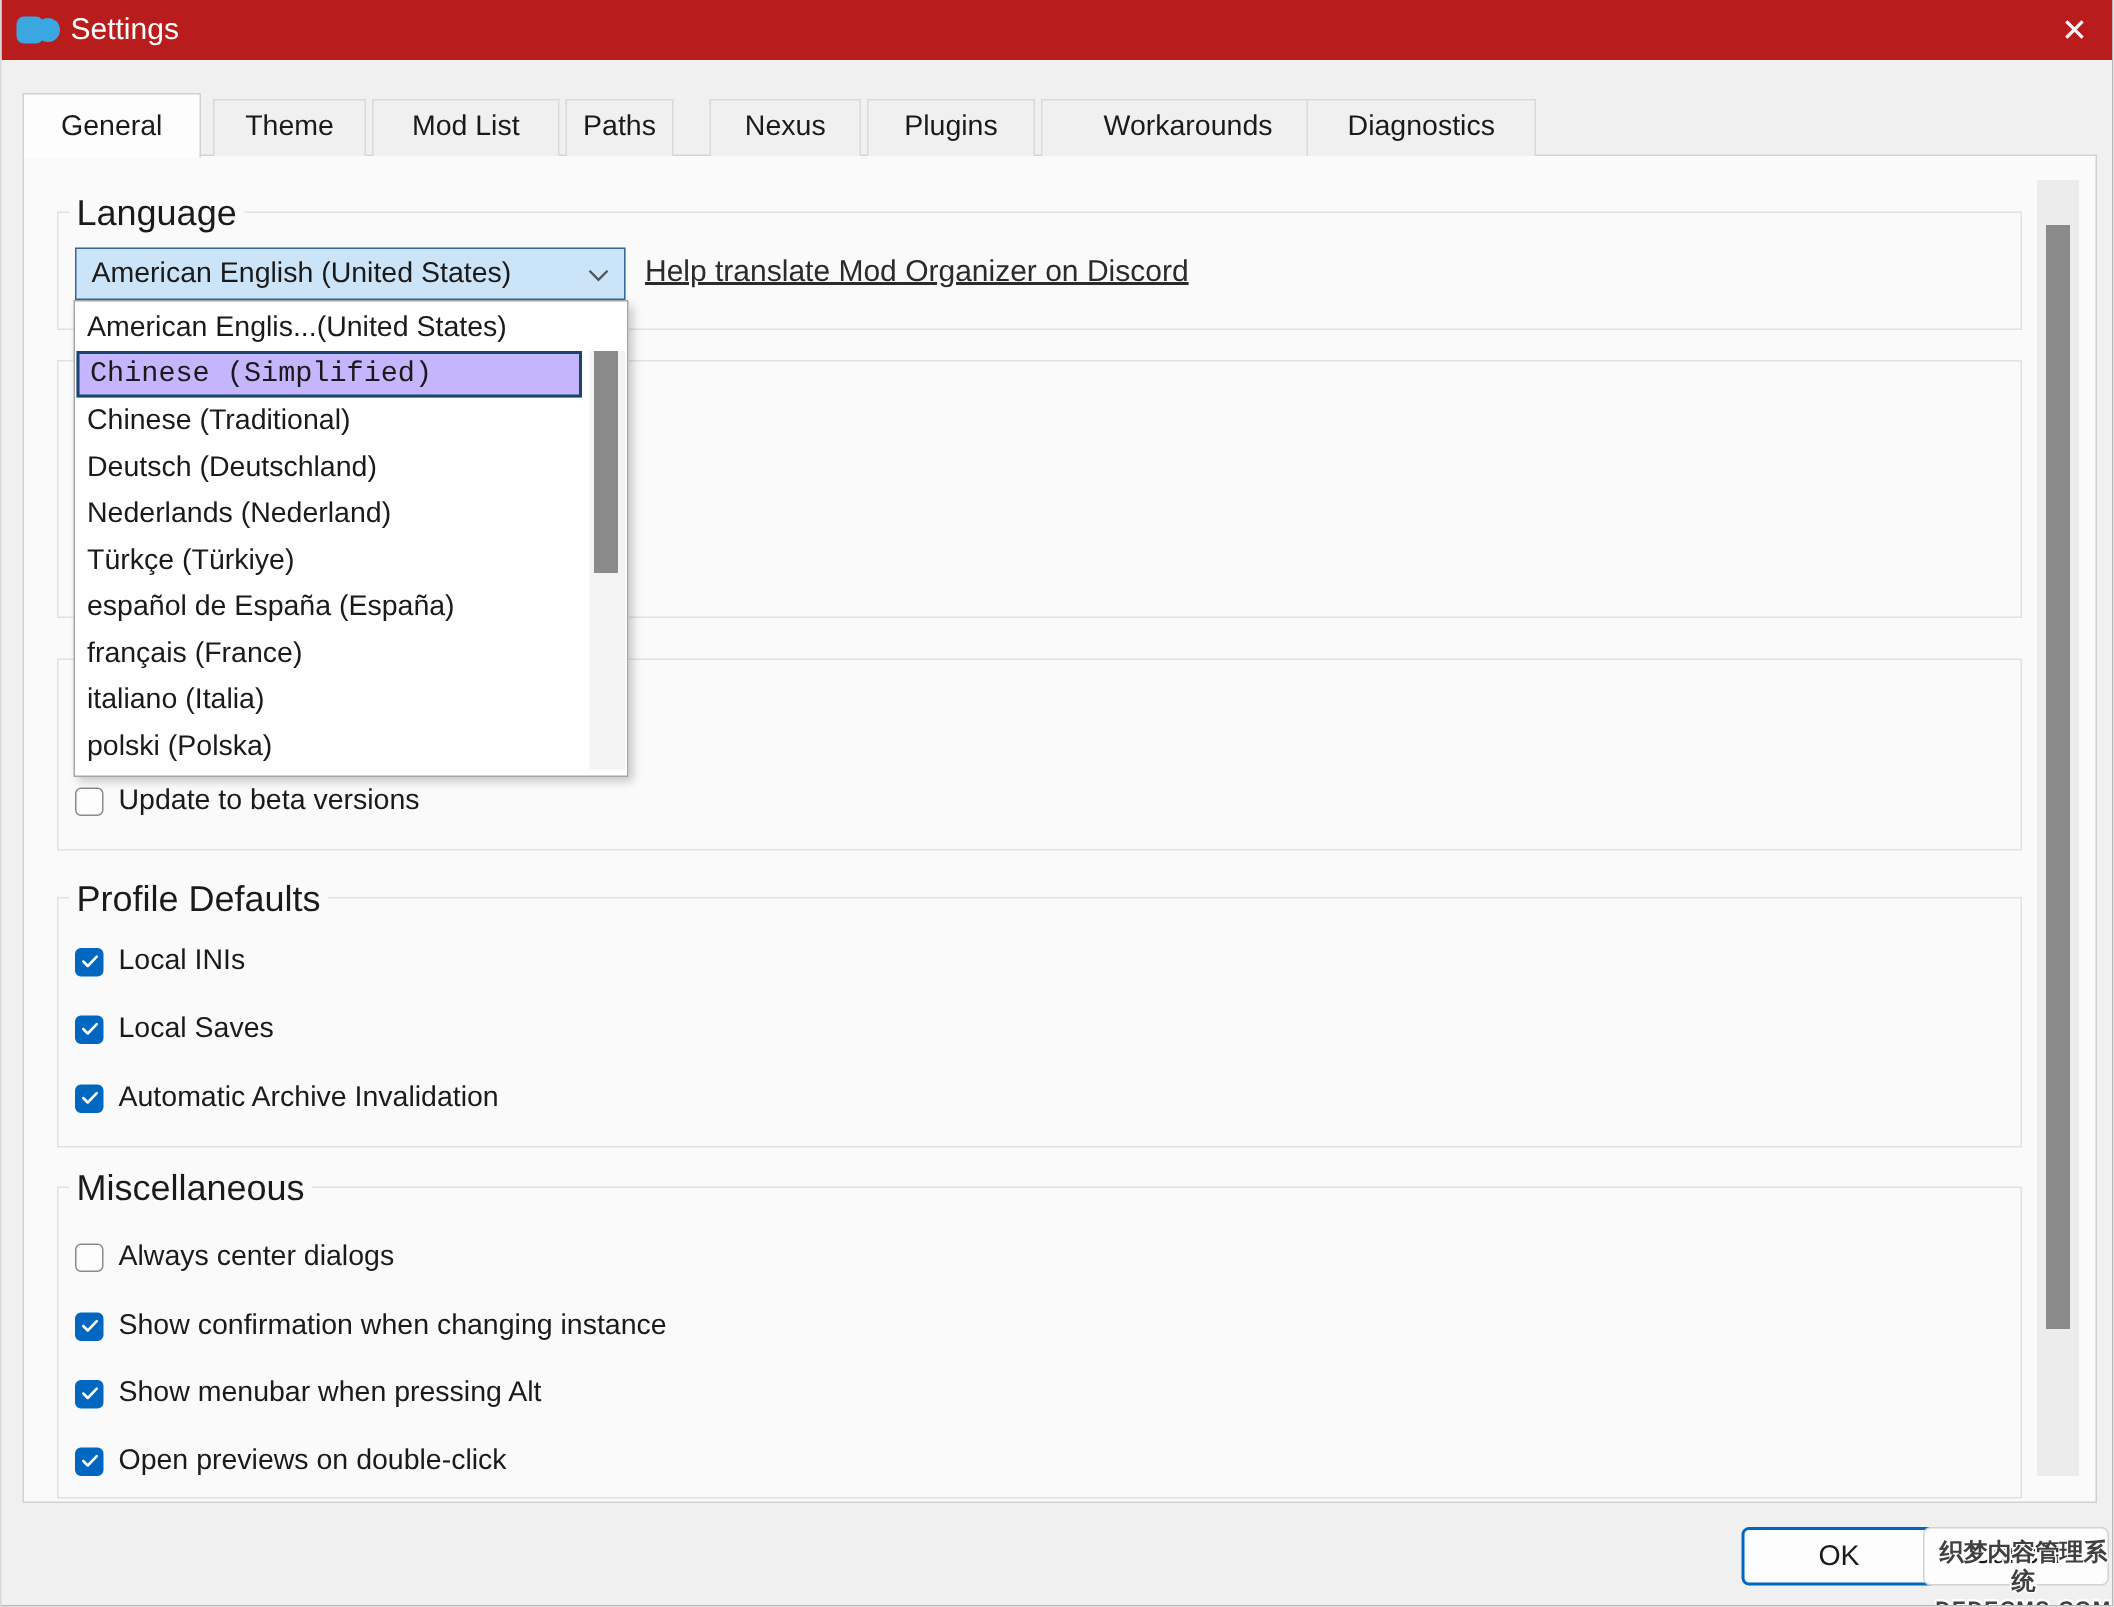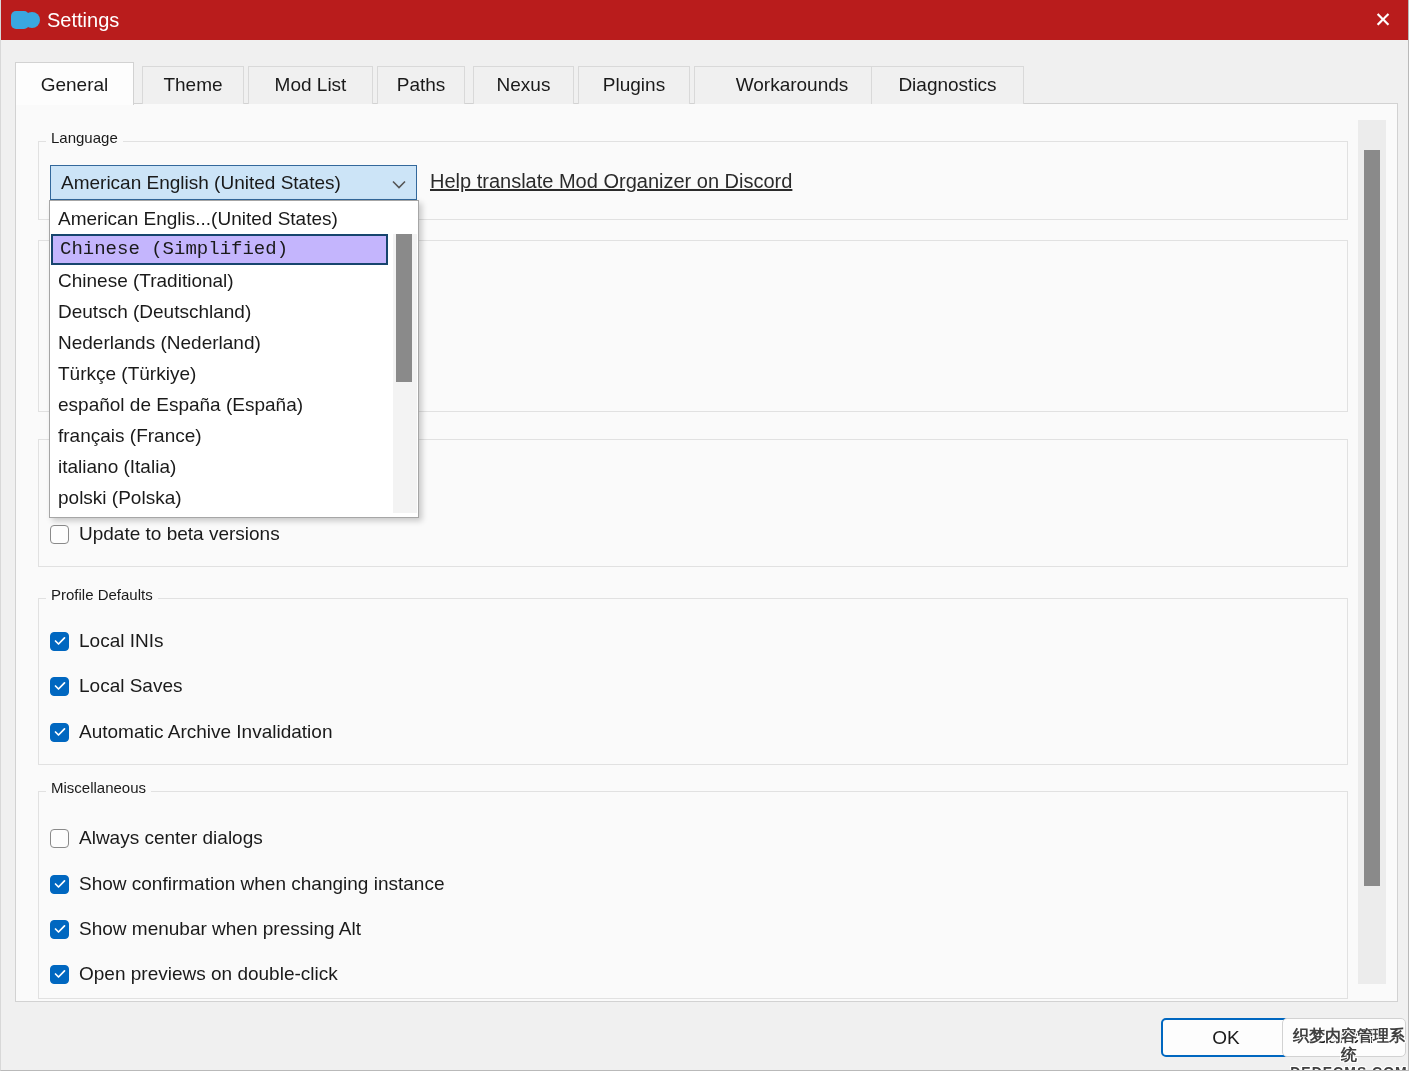--- a/index.html
+++ b/index.html
@@ -20,21 +20,21 @@
 
   
   .tab { position:absolute; top:66px; height:38px; background:#f0f0f0; border:1px solid #d9d9d9; border-bottom:none;
          font-size:19px; text-align:center; line-height:36px; z-index:2; }
   .tab.active { top:62px; height:43px; background:#fdfdfd; line-height:44px; z-index:4; border-color:#d2d2d2; }
 
   
   .page { position:absolute; left:14px; top:103px; width:1383px; height:899px; background:#fafafa;
           border:1px solid #d2d2d2; z-index:1; }
   .group { position:absolute; border:1px solid #e1e1e1; }
-  .group-label { position:absolute; top:-13px; left:7px; background:#fafafa; padding:0 5px; font-size:15px; white-space:nowrap; }
+  .group-label { position:absolute; top:-13px; left:7px; background:#fafafa; padding:0 5px; font-size:24px; white-space:nowrap; }
 
   
   .cbrow { position:absolute; display:flex; align-items:center; gap:10px; height:22px; font-size:19px; white-space:nowrap; }
   .cb { width:19px; height:19px; border-radius:4px; background:#fdfdfd; border:1px solid #8a8a8a; flex:none;
         display:flex; align-items:center; justify-content:center; }
   .cb.checked { background:#0067c0; border:1px solid #0067c0; }
 
   
   .combo { position:absolute; left:34px; top:61px; width:367px; height:35px; background:#cce4f7;
            border:1px solid #33689b; display:flex; align-items:center; padding:0 10px; font-size:19px; white-space:nowrap; }
@@ -74,21 +74,21 @@
       <div class="l1"></div>
         <div class="l2"></div>
     </div>
     <div class="title-text">Settings</div>
     <div class="close-btn">✕</div>
   </div>
 
   <div class="tab active" style="left:14px;  width:119px;">General</div>
   <div class="tab" style="left:141px; width:102px;">Theme</div>
   <div class="tab" style="left:247px; width:125px;">Mod List</div>
-  <div class="tab" style="left:376px; width:88px;">Paths</div>
+  <div class="tab" style="left:376px; width:72px;">Paths</div>
   <div class="tab" style="left:472px; width:101px;">Nexus</div>
   <div class="tab" style="left:577px; width:112px;">Plugins</div>
   <div class="tab" style="left:693px; width:196px;">Workarounds</div>
   <div class="tab" style="left:870px; width:153px;">Diagnostics</div>
 
   <div class="page">
 
     <div class="group" style="left:22px; top:37px; width:1310px; height:79px;">
       <span class="group-label">Language</span>
     </div>

